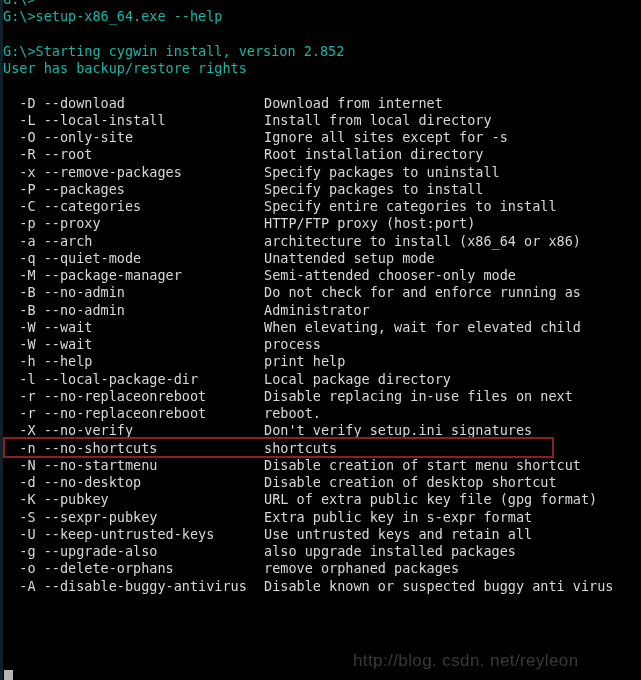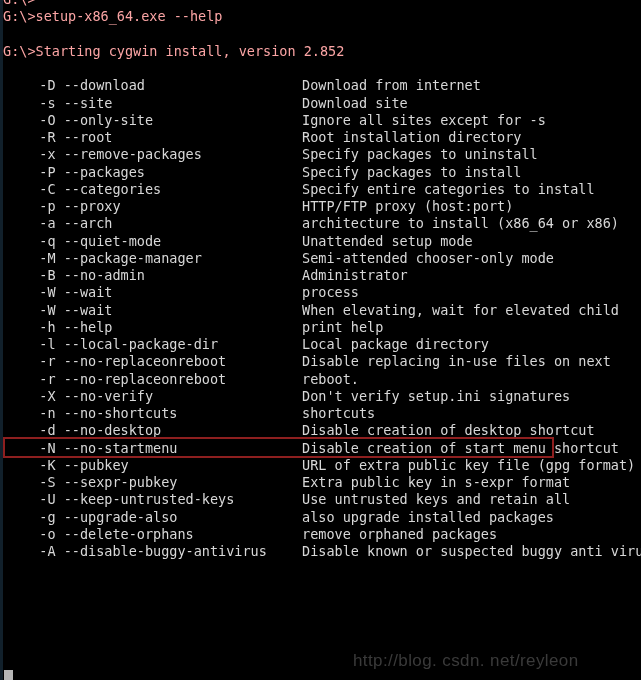--- a/index.html
+++ b/index.html
@@ -41,43 +41,41 @@
     position: absolute;
     left: 3px;
     top: -9px;
     width: 638px;
   }
 
   .line {
     height: 17.25px;
     white-space: pre;
     letter-spacing: 0px;
-    color: #fca5a5;
+    color: #14b8a6;
   }
 
   .line.blank { color: transparent; }
 
   
   .optrow {
     height: 17.25px;
     white-space: pre;
     position: relative;
   }
   .flagcol {
     display: inline-block;
     width: 261px;
     white-space: pre;
     vertical-align: top;
-    margin-left: 20px;
   }
   .desccol {
     display: inline-block;
     white-space: pre;
     vertical-align: top;
-    margin-left: 18px;
   }
 
   
   #highlight-box {
     position: absolute;
     left: 3px;
     top: 437px;
     width: 551px;
     height: 21px;
     border: 2px solid #8e1f1f;
@@ -113,45 +111,47 @@
 <div id="terminal">
 
   <div class="edge-left"></div>
 
   <div class="screen">
 
     <div class="line">G:\&gt;</div>
     <div class="line">G:\&gt;setup-x86_64.exe --help</div>
     <div class="line blank">&nbsp;</div>
     <div class="line">G:\&gt;Starting cygwin install, version 2.852</div>
+    <div class="line">User has backup/restore rights</div>
     <div class="line blank">&nbsp;</div>
 
     <div id="options-list">
         <div class="optrow"><span class="flagcol">  -D --download</span><span class="desccol">Download from internet</span></div>
-        <div class="optrow"><span class="flagcol">  -s --site</span><span class="desccol">Download site</span></div>
+        <div class="optrow"><span class="flagcol">  -L --local-install</span><span class="desccol">Install from local directory</span></div>
         <div class="optrow"><span class="flagcol">  -O --only-site</span><span class="desccol">Ignore all sites except for -s</span></div>
         <div class="optrow"><span class="flagcol">  -R --root</span><span class="desccol">Root installation directory</span></div>
         <div class="optrow"><span class="flagcol">  -x --remove-packages</span><span class="desccol">Specify packages to uninstall</span></div>
         <div class="optrow"><span class="flagcol">  -P --packages</span><span class="desccol">Specify packages to install</span></div>
         <div class="optrow"><span class="flagcol">  -C --categories</span><span class="desccol">Specify entire categories to install</span></div>
         <div class="optrow"><span class="flagcol">  -p --proxy</span><span class="desccol">HTTP/FTP proxy (host:port)</span></div>
         <div class="optrow"><span class="flagcol">  -a --arch</span><span class="desccol">architecture to install (x86_64 or x86)</span></div>
         <div class="optrow"><span class="flagcol">  -q --quiet-mode</span><span class="desccol">Unattended setup mode</span></div>
         <div class="optrow"><span class="flagcol">  -M --package-manager</span><span class="desccol">Semi-attended chooser-only mode</span></div>
+        <div class="optrow"><span class="flagcol">  -B --no-admin</span><span class="desccol">Do not check for and enforce running as</span></div>
         <div class="optrow"><span class="flagcol">  -B --no-admin</span><span class="desccol">Administrator</span></div>
+        <div class="optrow"><span class="flagcol">  -W --wait</span><span class="desccol">When elevating, wait for elevated child</span></div>
         <div class="optrow"><span class="flagcol">  -W --wait</span><span class="desccol">process</span></div>
-        <div class="optrow"><span class="flagcol">  -W --wait</span><span class="desccol">When elevating, wait for elevated child</span></div>
         <div class="optrow"><span class="flagcol">  -h --help</span><span class="desccol">print help</span></div>
         <div class="optrow"><span class="flagcol">  -l --local-package-dir</span><span class="desccol">Local package directory</span></div>
         <div class="optrow"><span class="flagcol">  -r --no-replaceonreboot</span><span class="desccol">Disable replacing in-use files on next</span></div>
         <div class="optrow"><span class="flagcol">  -r --no-replaceonreboot</span><span class="desccol">reboot.</span></div>
         <div class="optrow"><span class="flagcol">  -X --no-verify</span><span class="desccol">Don't verify setup.ini signatures</span></div>
         <div class="optrow"><span class="flagcol">  -n --no-shortcuts</span><span class="desccol">shortcuts</span></div>
+        <div class="optrow"><span class="flagcol">  -N --no-startmenu</span><span class="desccol">Disable creation of start menu shortcut</span></div>
         <div class="optrow"><span class="flagcol">  -d --no-desktop</span><span class="desccol">Disable creation of desktop shortcut</span></div>
-        <div class="optrow"><span class="flagcol">  -N --no-startmenu</span><span class="desccol">Disable creation of start menu shortcut</span></div>
         <div class="optrow"><span class="flagcol">  -K --pubkey</span><span class="desccol">URL of extra public key file (gpg format)</span></div>
         <div class="optrow"><span class="flagcol">  -S --sexpr-pubkey</span><span class="desccol">Extra public key in s-expr format</span></div>
         <div class="optrow"><span class="flagcol">  -U --keep-untrusted-keys</span><span class="desccol">Use untrusted keys and retain all</span></div>
         <div class="optrow"><span class="flagcol">  -g --upgrade-also</span><span class="desccol">also upgrade installed packages</span></div>
         <div class="optrow"><span class="flagcol">  -o --delete-orphans</span><span class="desccol">remove orphaned packages</span></div>
         <div class="optrow"><span class="flagcol">  -A --disable-buggy-antivirus</span><span class="desccol">Disable known or suspected buggy anti virus</span></div>
       </div>
 
   </div>
 

